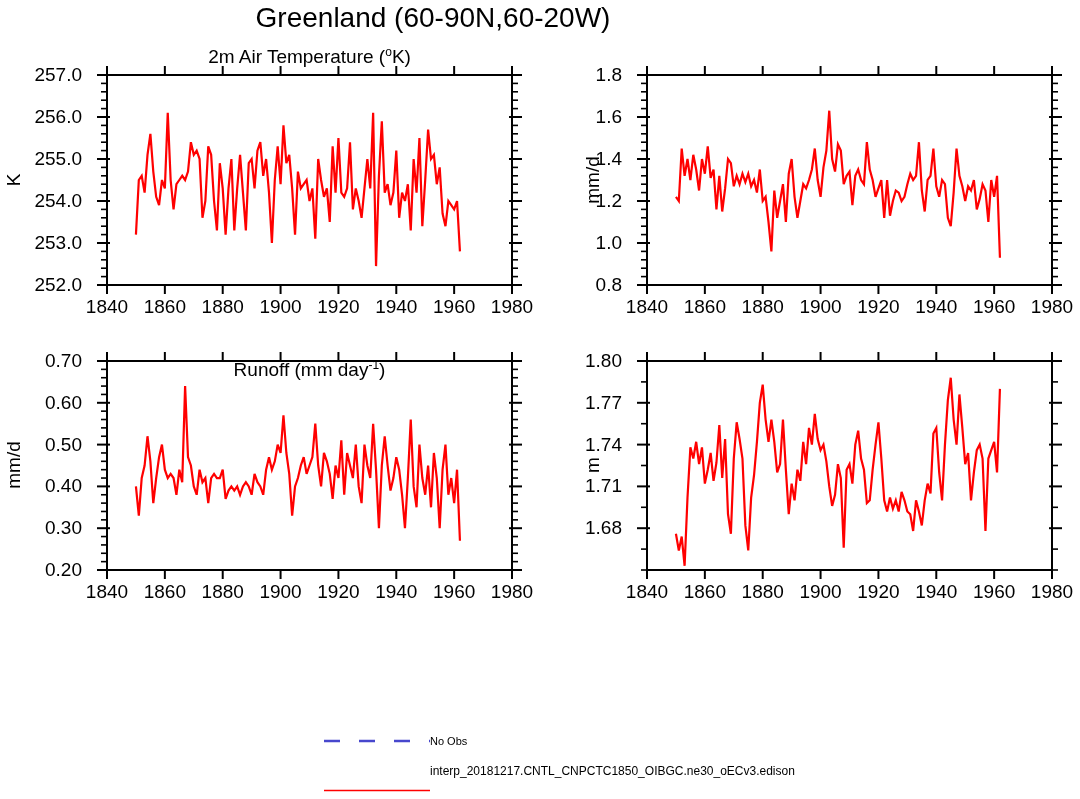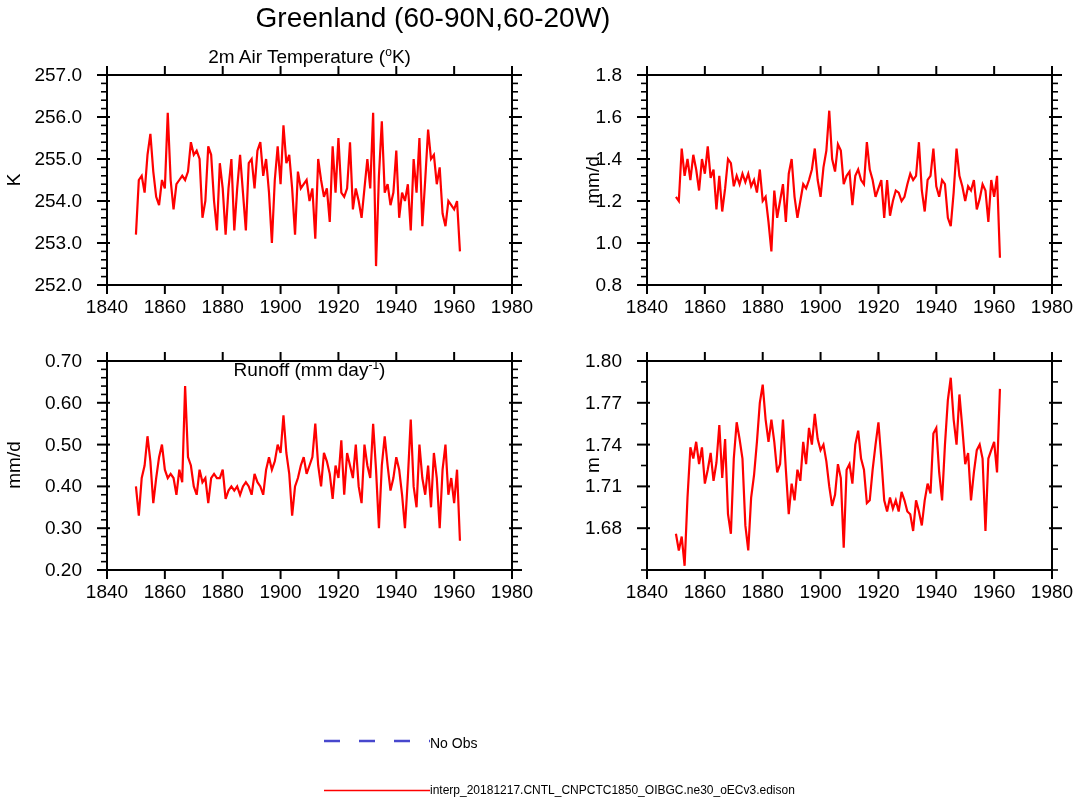--- a/index.html
+++ b/index.html
@@ -13,22 +13,22 @@
   #pt2{left:107px;top:346px;margin-top:12px;} #pt3{left:647px;top:331px;}
   .ylab{position:absolute;width:140px;height:22px;text-align:center;font-size:19px;
         transform:rotate(-90deg);}
   #yl0{left:-56px;top:169px;} #yl1{left:523px;top:169px;}
   #yl2{left:-56px;top:454px;} #yl3{left:523px;top:454px;}
   #plots{position:absolute;left:0;top:0;}
   .leg-line{position:absolute;}
   #leg-line-0{left:322px;top:738px;}
   #leg-line-1{left:322px;top:788px;}
   .leg-label{position:absolute;white-space:nowrap;}
-  #leg-label-0{left:430px;top:735px;font-size:14px;}
-  #leg-label-1{left:430px;top:764px;font-size:12px;margin-top:19px;}
+  #leg-label-0{left:430px;top:735px;font-size:11px;}
+  #leg-label-1{left:430px;top:764px;font-size:12px;}
 </style>
 </head>
 <body>
 
 <div id="canvas">
 
   <div id="main-title">Greenland (60-90N,60-20W)</div>
 
   <div class="ptitle" id="pt0"><span>2m Air Temperature (</span><span class="sup">o</span><span>K)</span></div>
   <div class="ptitle" id="pt2"><span>Runoff (mm day</span><span class="sup">-1</span><span>)</span></div>

